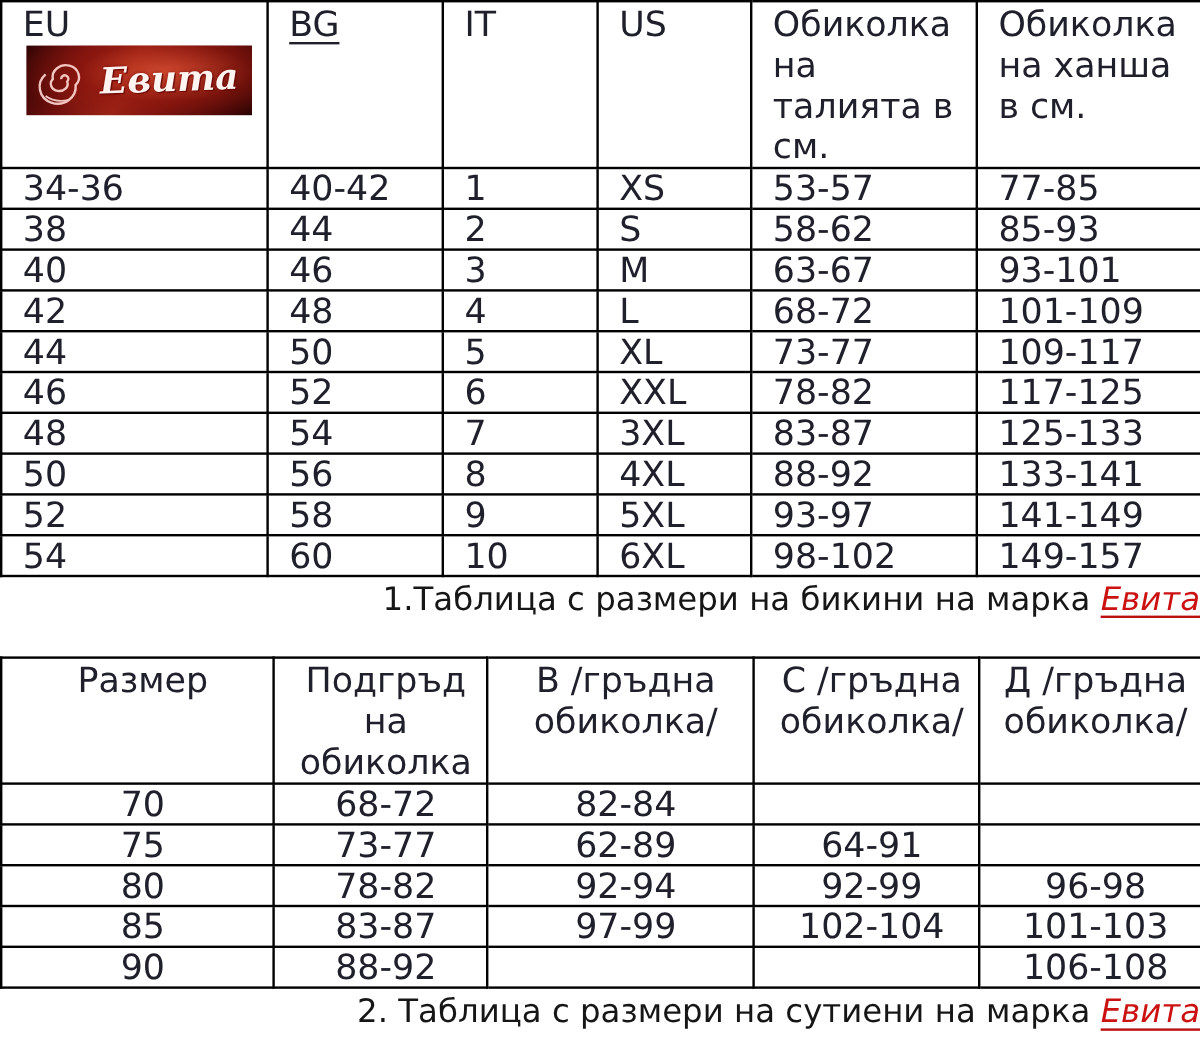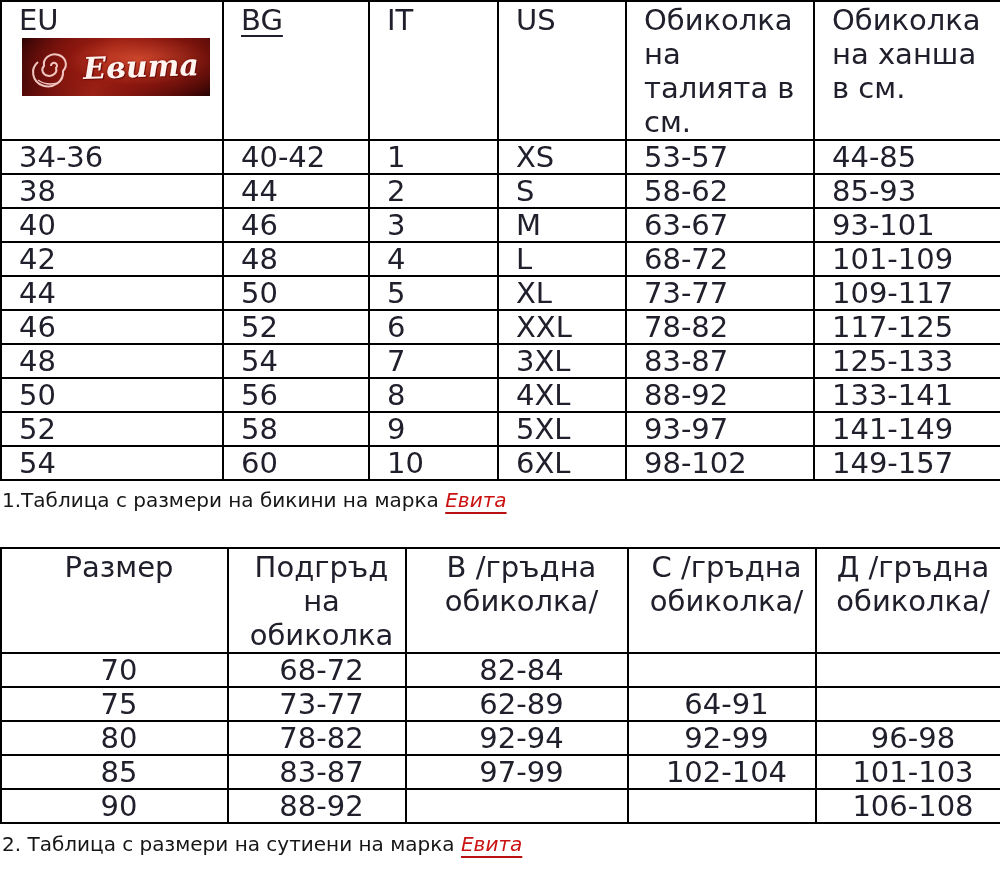--- a/index.html
+++ b/index.html
@@ -42,21 +42,21 @@
   .squiggle{
     text-decoration-line:underline;
     text-decoration-style:wavy;
     text-decoration-color:#e02b2b;
     text-decoration-thickness:2px;
     text-underline-offset:5px;
     text-decoration:underline;
   }
   
   .caption{
-    margin:4px 0 0 2px;font-size:20px;line-height:30px;color:#161616;
+    margin:4px 0 0 2px;font-size:27px;line-height:30px;color:#161616;text-align:right;
   }
   .caption-1{margin-bottom:32px;}
   .caption-2{margin-top:5px;}
   .brand-red{
     color:#cc1111;font-style:italic;
     text-decoration-line:underline;
     text-decoration-color:#bb1010;
     text-decoration-thickness:2px;
     text-underline-offset:5px;
   }
@@ -99,21 +99,21 @@
         <th><span>Обиколка на ханша в см.</span></th>
       </tr>
     </thead>
     <tbody>
       <tr>
         <td>34-36</td>
         <td>40-42</td>
         <td>1</td>
         <td>XS</td>
         <td>53-57</td>
-        <td>44-85</td>
+        <td>77-85</td>
       </tr>
       <tr>
         <td>38</td>
         <td>44</td>
         <td>2</td>
         <td>S</td>
         <td>58-62</td>
         <td>85-93</td>
       </tr>
       <tr>

